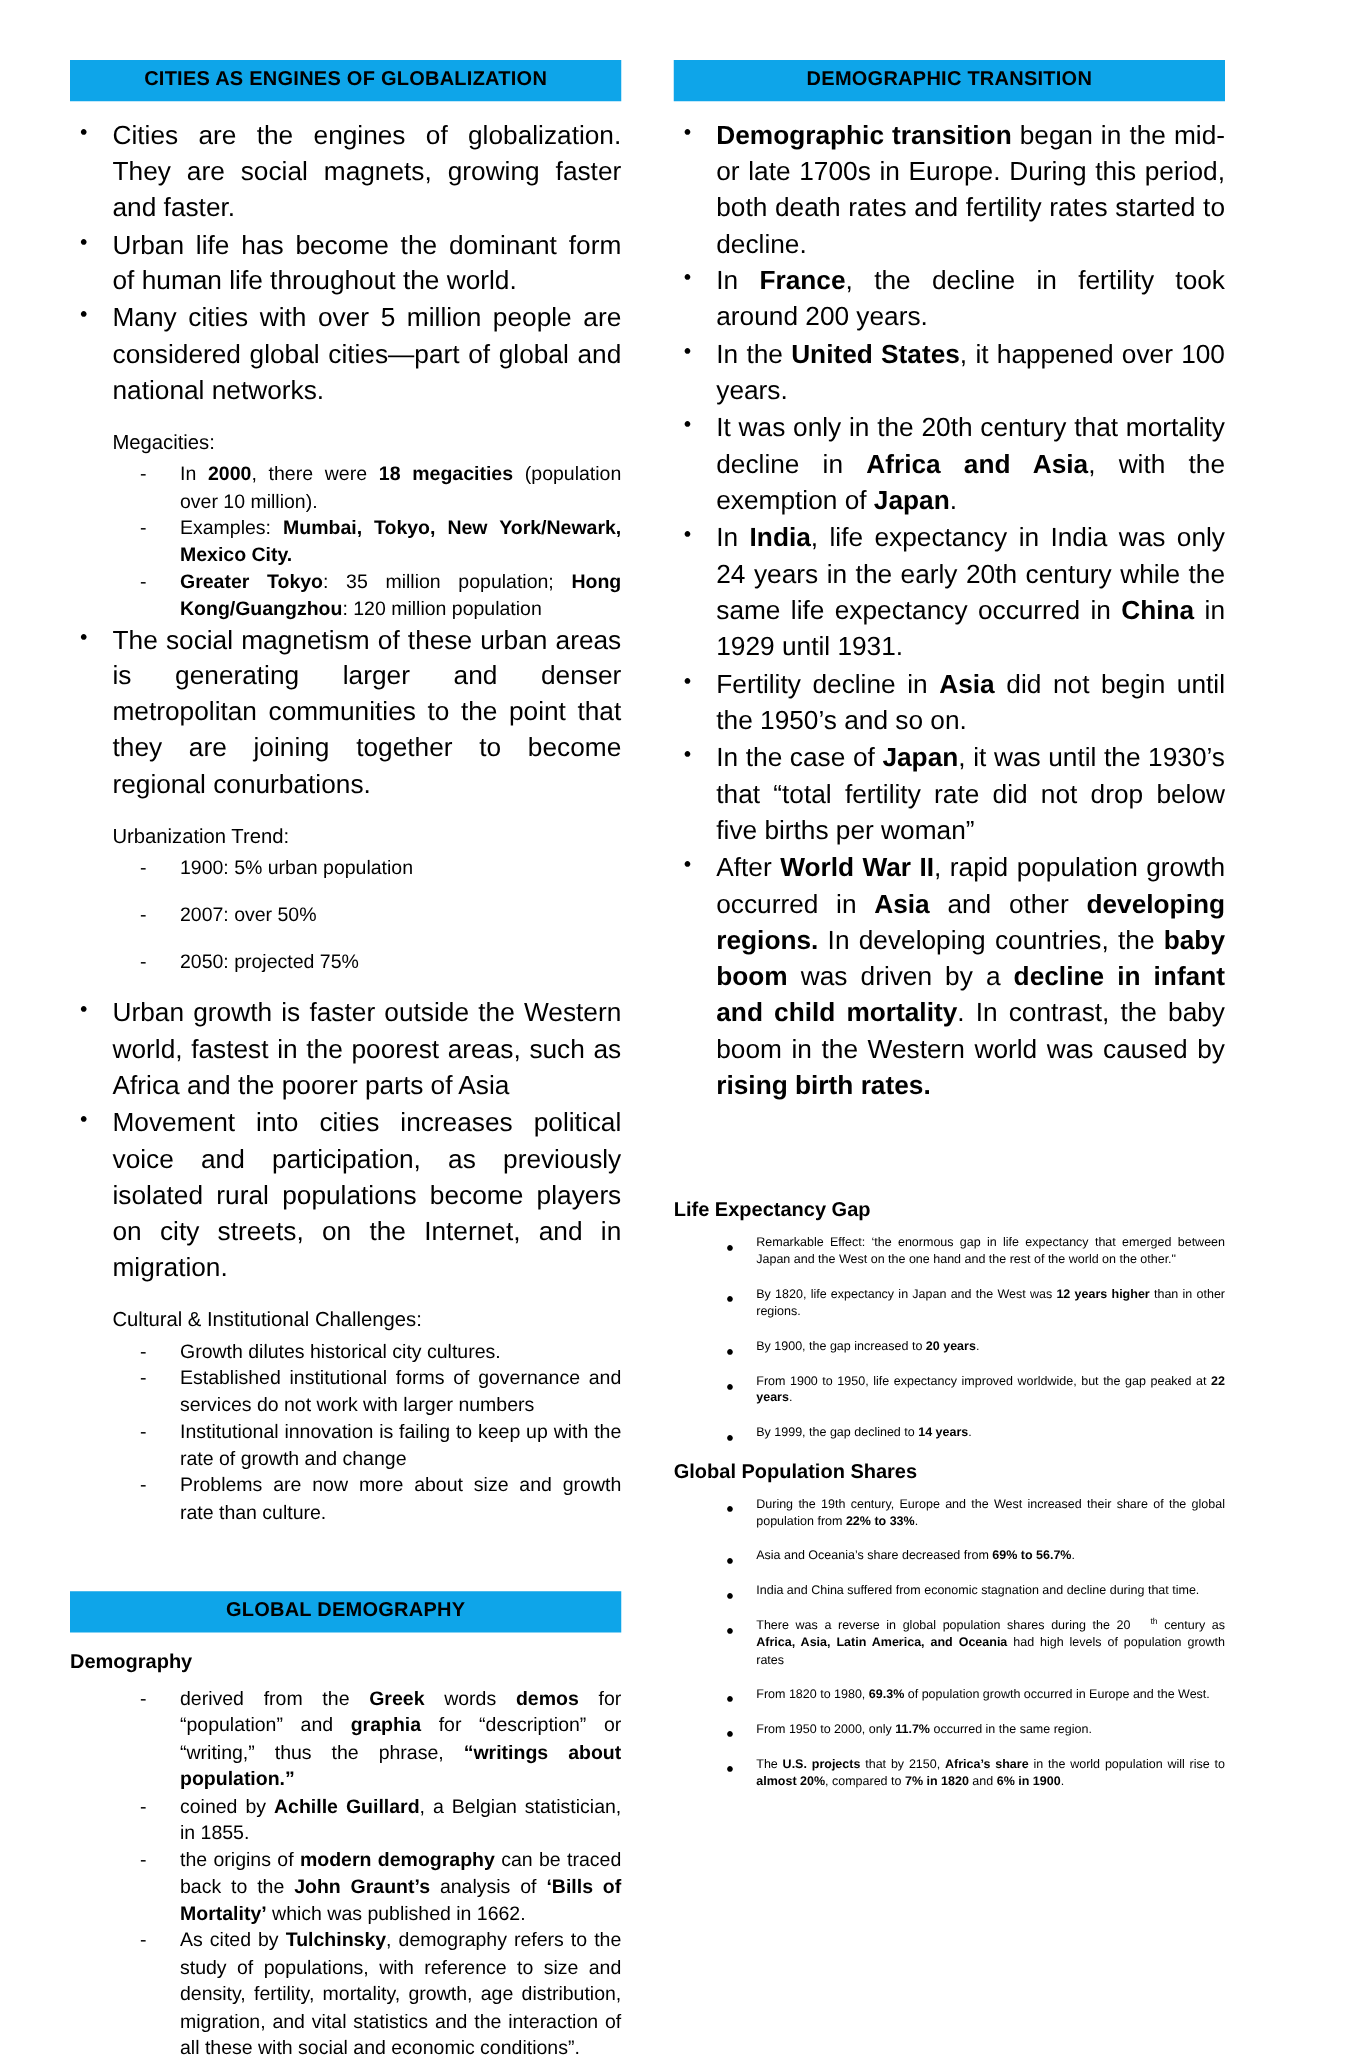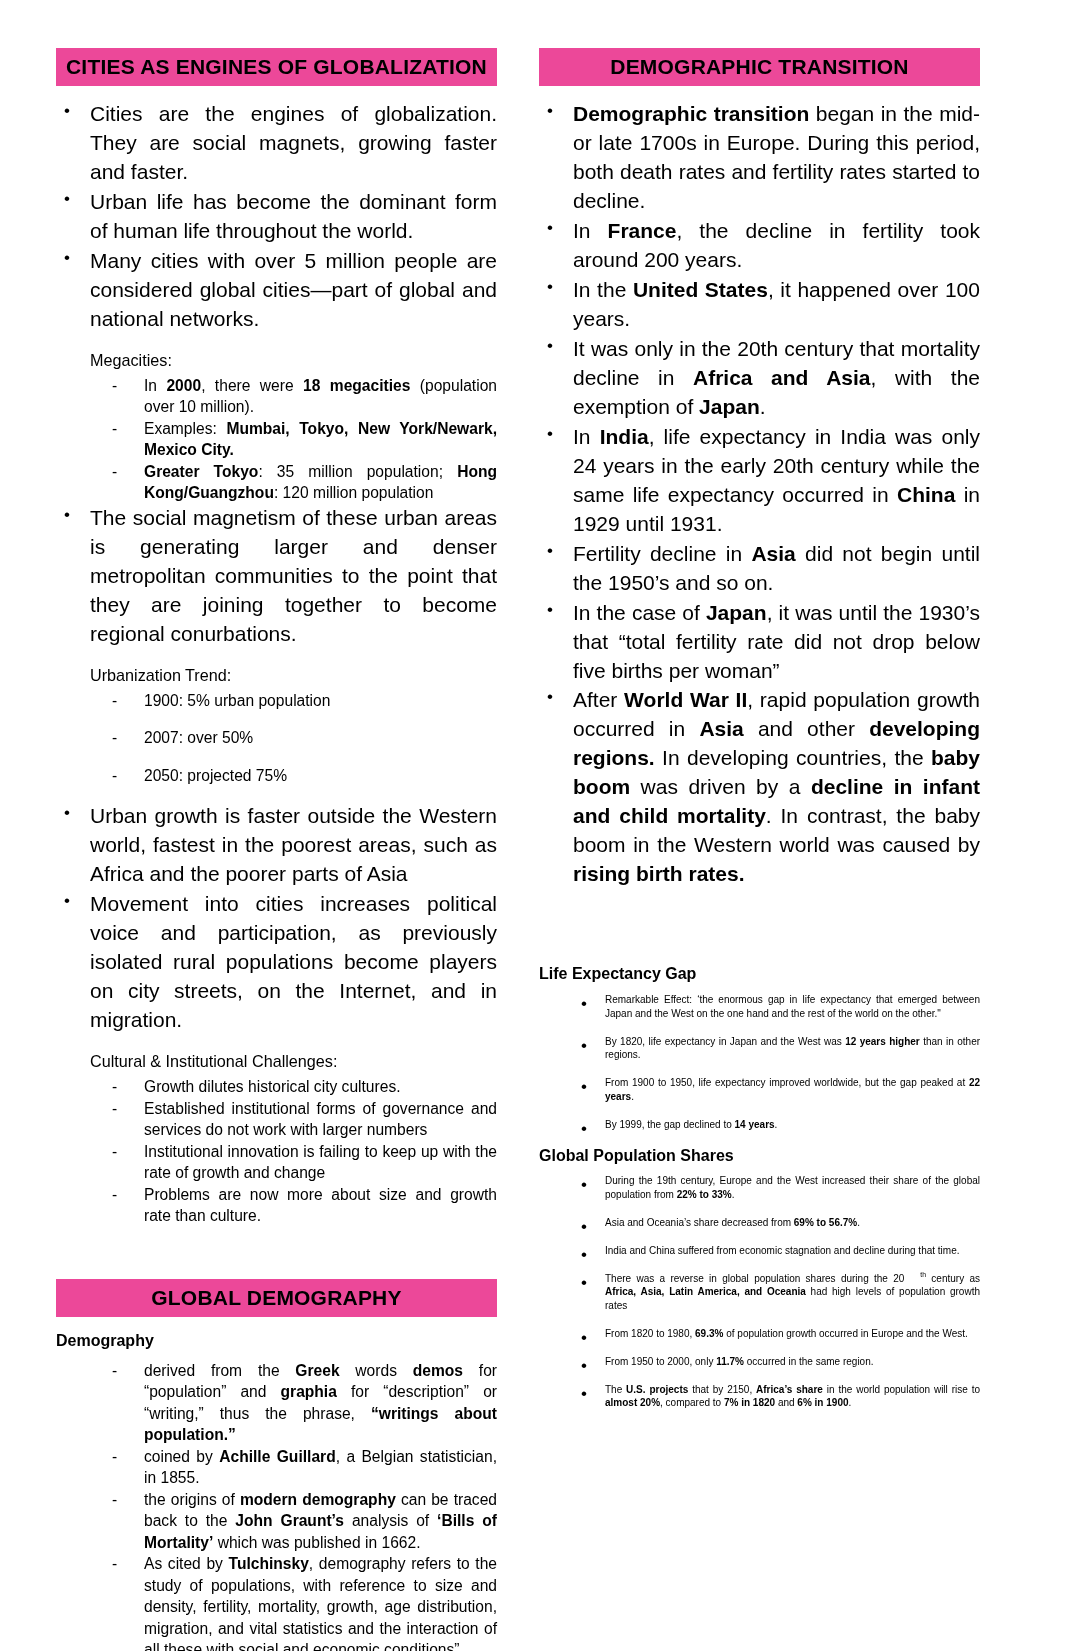--- a/index.html
+++ b/index.html
@@ -23,24 +23,24 @@
     gap: 42px;
     align-items: flex-start;
   }
   .col {
     width: 441px;
     flex: 0 0 441px;
   }
 
   
   .banner {
-    background: #ec4899;
+    background: #0ea5e9;
     text-align: center;
     font-weight: bold;
-    font-size: 21px;
+    font-size: 16px;
     letter-spacing: 0.2px;
     padding: 7px 4px 8px 4px;
     line-height: 1.1;
     margin: 0 0 14px 0;
   }
 
   
   .sub-head {
     font-weight: bold;
     font-size: 16px;
@@ -213,20 +213,21 @@
 
     <div class="gap-xl"></div>
     <div class="gap-md"></div>
 
 
     <div class="sub-head">Life Expectancy Gap</div>
 
     <ul class="lvl1b">
       <li>Remarkable Effect: ‘the enormous gap in life expectancy that emerged between Japan and the West on the one hand and the rest of the world on the other."</li>
       <li>By 1820, life expectancy in Japan and the West was <b>12 years higher</b> than in other regions.</li>
+      <li>By 1900, the gap increased to <b>20 years</b>.</li>
       <li>From 1900 to 1950, life expectancy improved worldwide, but the gap peaked at <b>22 years</b>.</li>
       <li>By 1999, the gap declined to <b>14 years</b>.</li>
     </ul>
 
     <div class="sub-head">Global Population Shares</div>
 
     <ul class="lvl1b">
       <li>During the 19th century, Europe and the West increased their share of the global population from <b>22% to 33%</b>.</li>
       <li>Asia and Oceania’s share decreased from <b>69% to 56.7%</b>.</li>
       <li>India and China suffered from economic stagnation and decline during that time.</li>

